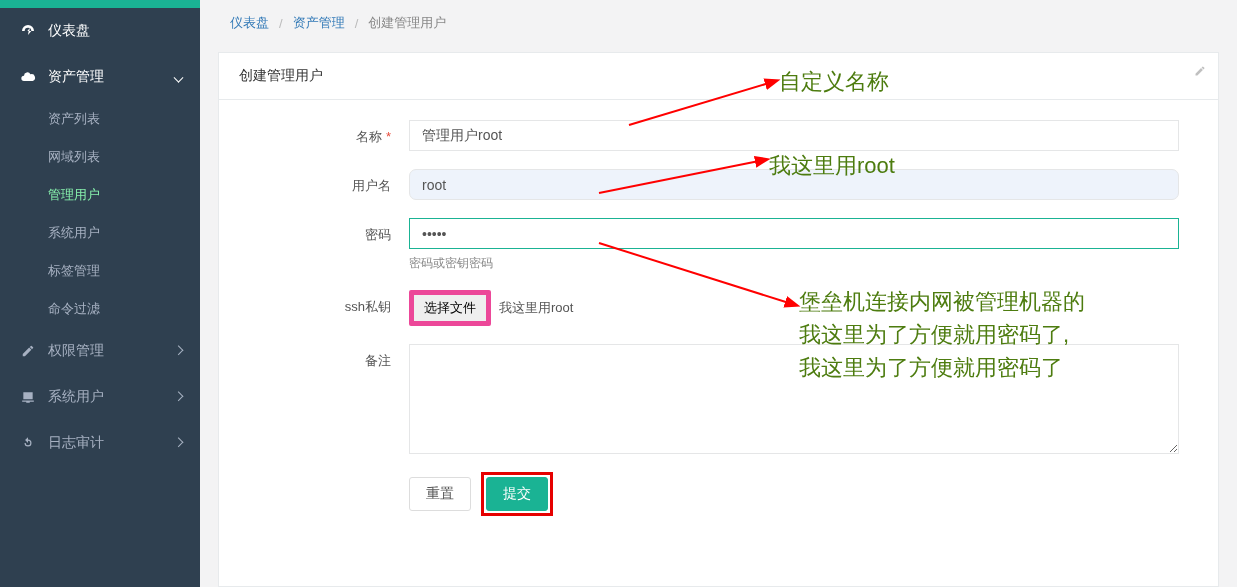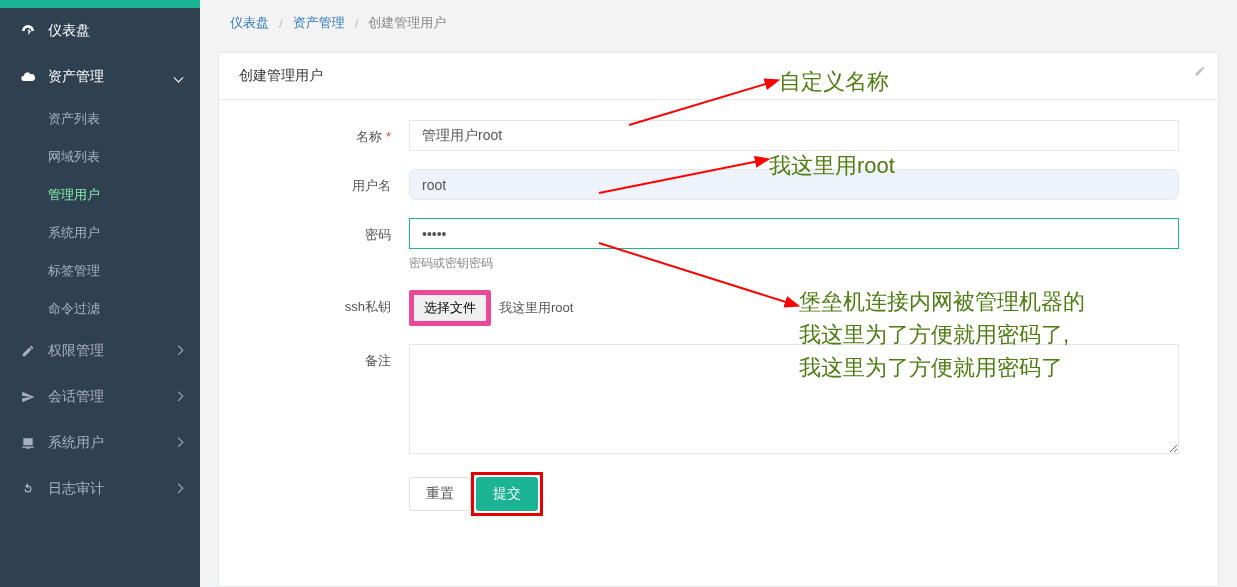--- a/index.html
+++ b/index.html
@@ -175,20 +175,21 @@
     width: 100%;
     height: 110px;
     border: 1px solid #e5e6e7;
     padding: 6px 12px;
     font-size: 14px;
     resize: vertical;
   }
   .btn-row {
     margin-left: 160px;
     display: flex;
+    gap: 10px;
     align-items: center;
   }
   .btn {
     height: 34px;
     padding: 0 16px;
     font-size: 14px;
     border-radius: 3px;
     cursor: pointer;
   }
   .btn-default {
@@ -264,28 +265,20 @@
 
   <div class="side-item has-caret">
     <span class="side-icon">
       <svg width="14" height="14" viewBox="0 0 24 24" fill="currentColor">
           <path d="M3 17.25V21h3.75L17.81 9.94l-3.75-3.75L3 17.25zM20.71 7.04a1 1 0 000-1.41l-2.34-2.34a1 1 0 00-1.41 0l-1.83 1.83 3.75 3.75 1.83-1.83z"></path>
         </svg>
     </span>
     <span>权限管理</span>
   </div>
 
-  <div class="side-item has-caret">
-    <span class="side-icon">
-      <svg width="14" height="14" viewBox="0 0 24 24" fill="currentColor">
-          <path d="M2 21l21-9L2 3v7l15 2-15 2v7z"></path>
-        </svg>
-    </span>
-    <span>会话管理</span>
-  </div>
 
   <div class="side-item has-caret">
     <span class="side-icon">
       <svg width="14" height="14" viewBox="0 0 24 24" fill="currentColor">
           <path d="M4 4h16v12H4zM2 18h20v2H2zM9 20h6v2H9z"></path>
         </svg>
     </span>
     <span>系统用户</span>
   </div>
 

